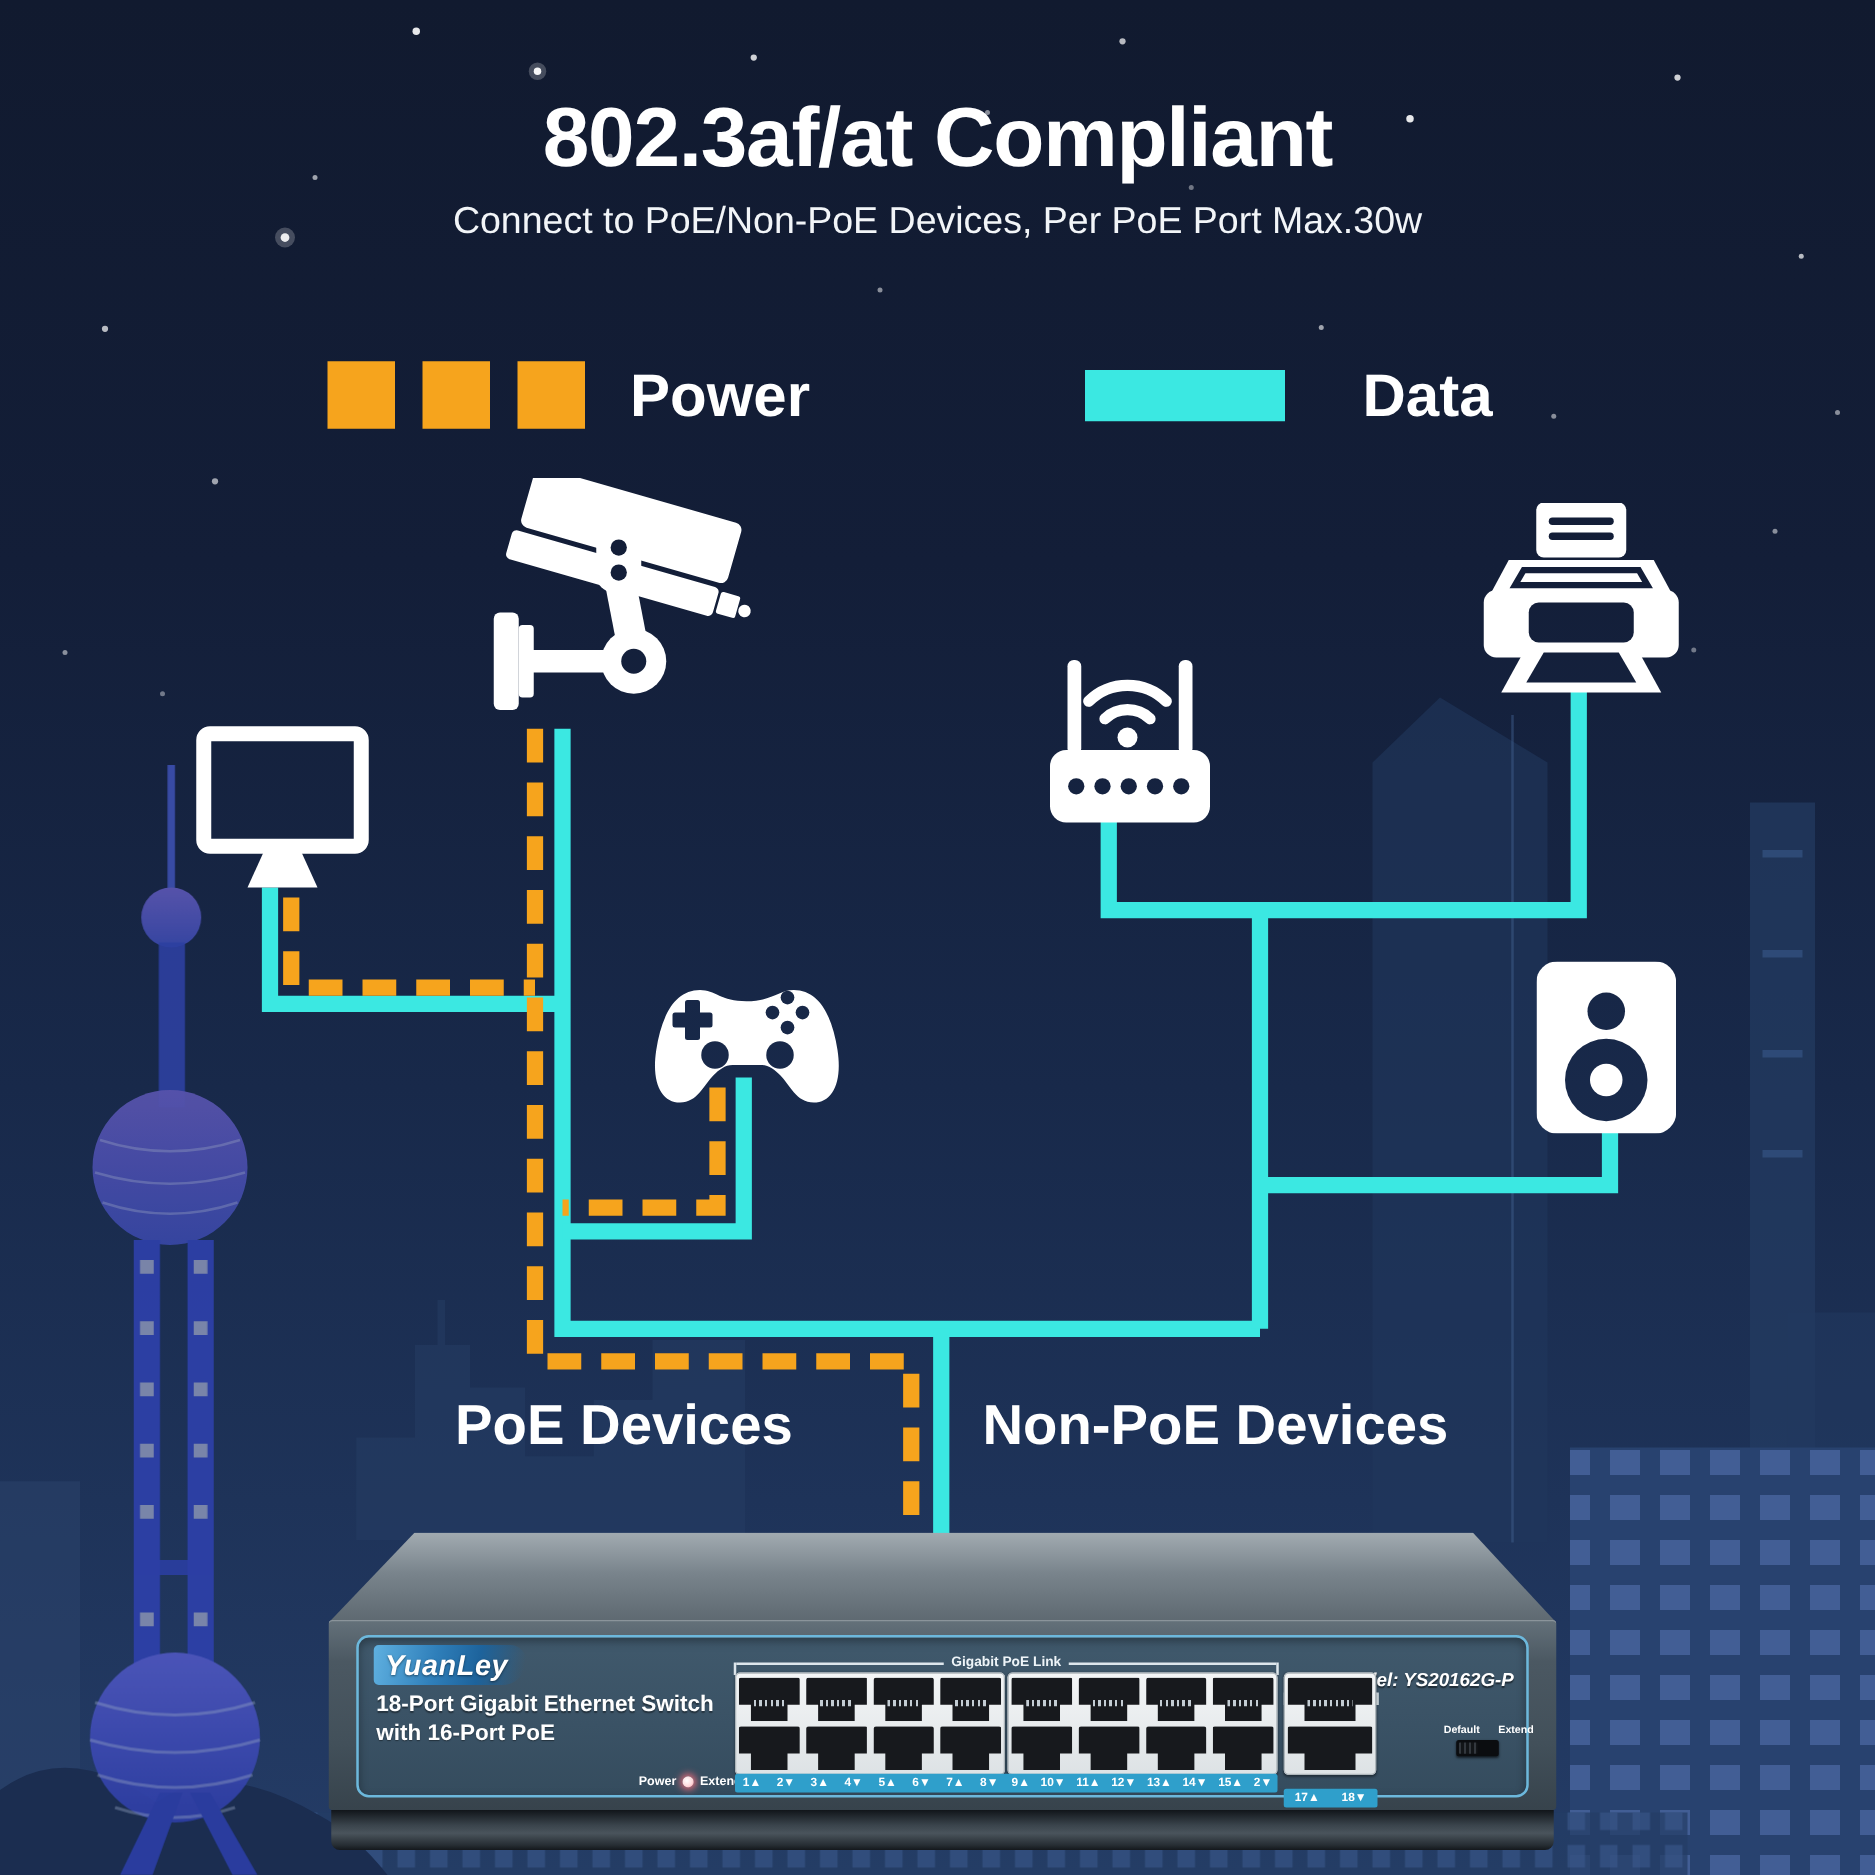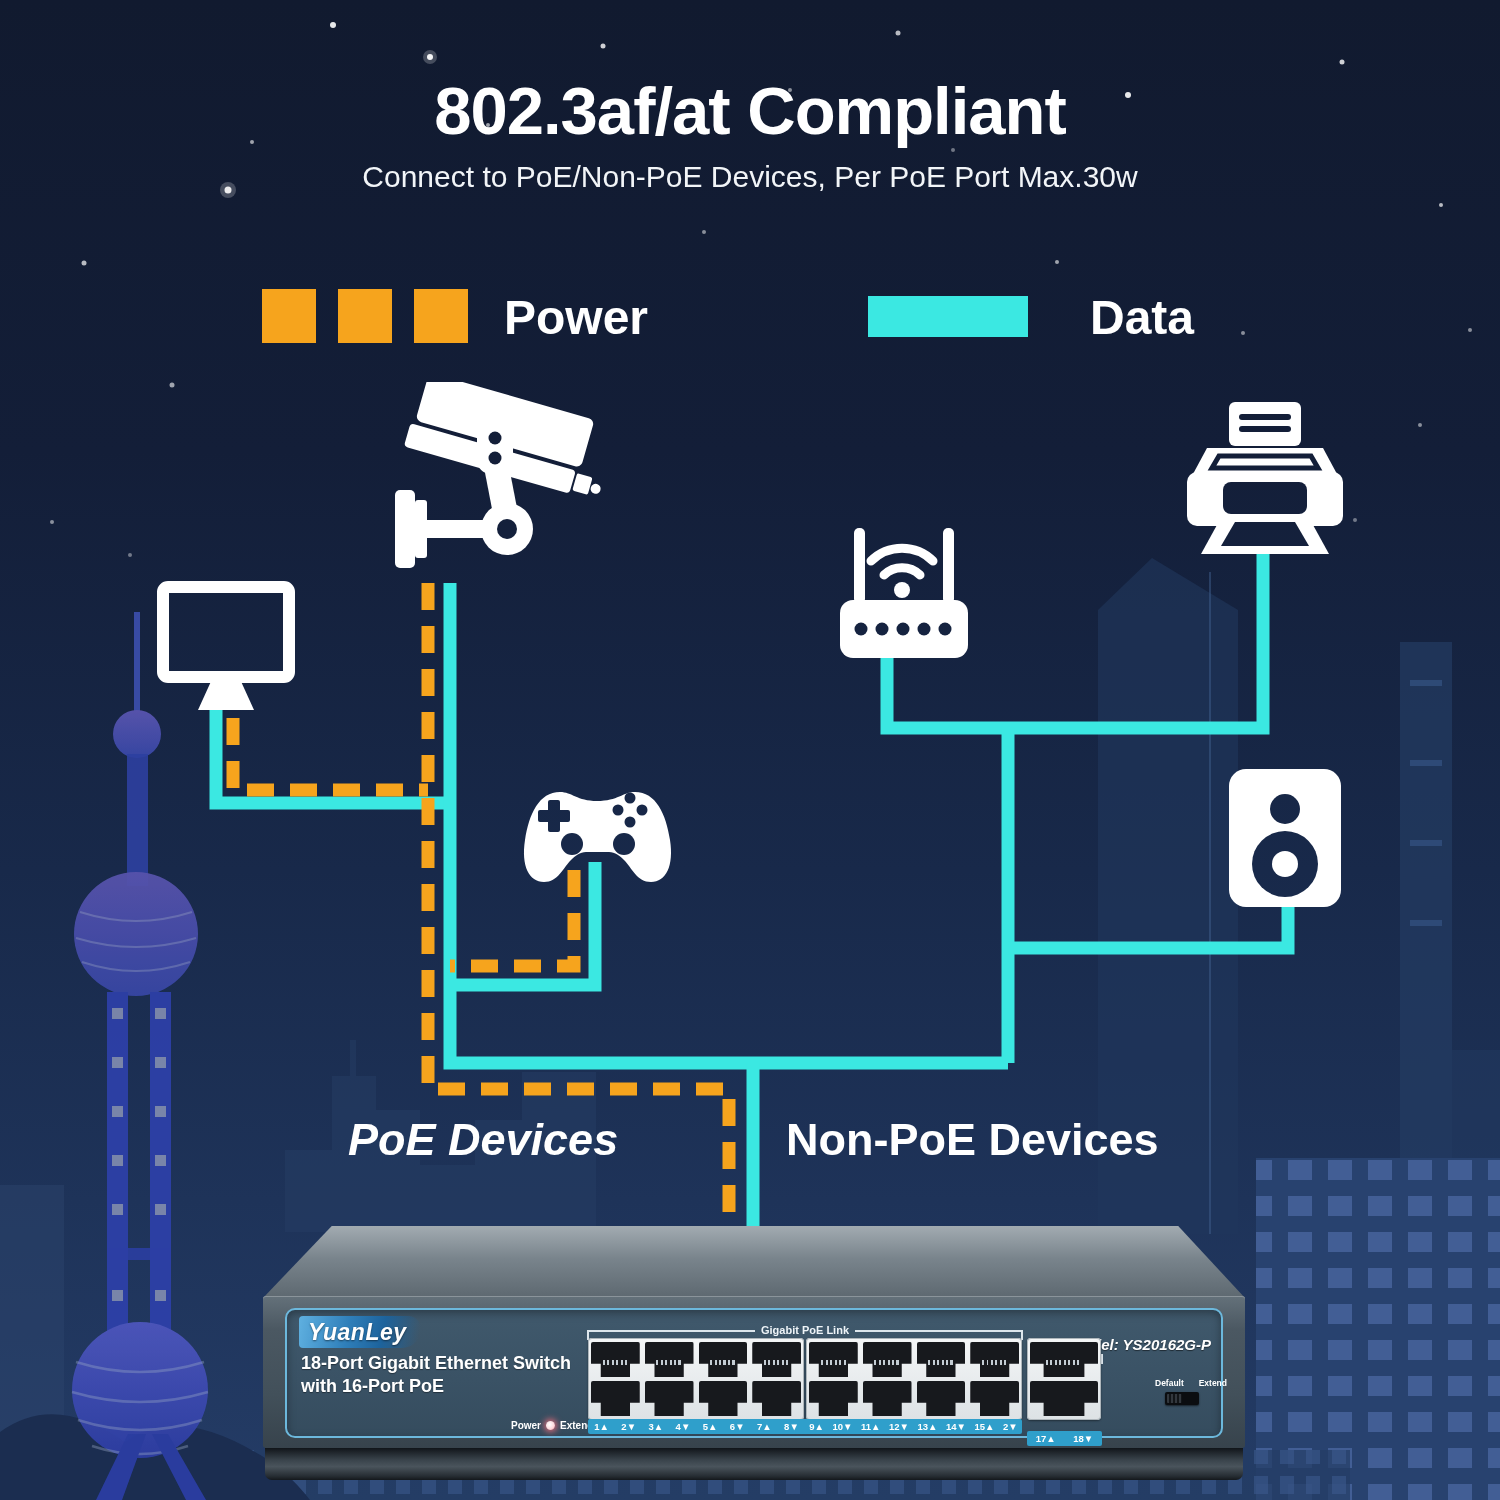--- a/index.html
+++ b/index.html
@@ -13,21 +13,21 @@
          font-size:67px;font-weight:700;letter-spacing:-1px;}
   #subtitle{left:0;top:160px;width:1500px;text-align:center;color:#f2f5f8;
             font-size:30px;font-weight:400;}
   
   .legend-sq{top:289px;width:54px;height:54px;}
   #lg-power-label{left:504px;top:290px;color:#fff;font-size:48px;font-weight:700;}
   #lg-data-bar{left:868px;top:296px;width:160px;height:41px;}
   #lg-data-label{left:1042px;top:290px;color:#fff;font-size:48px;font-weight:700;margin-left:48px;}
   
   .grp-label{top:1114px;color:#fff;font-size:45px;font-weight:700;}
-  #poe-label{left:348px;font-style:italic;}
+  #poe-label{left:364px;}
   #nonpoe-label{left:786px;}
   
   #switch{left:263px;top:1226px;width:982px;height:192px;}
   #sw-top{left:0;top:0;width:982px;height:72px;
           background:linear-gradient(180deg,#a2abb1 0%,#79848c 45%,#5d6870 100%);
           clip-path:polygon(7% 0,93.2% 0,100% 100%,0 100%);}
   #sw-face{left:0;top:70px;width:982px;height:152px;border-radius:3px;
            background:linear-gradient(180deg,#64717a 0%,#4b5862 22%,#42505a 65%,#37434c 100%);
            box-shadow:inset 0 1px 0 rgba(255,255,255,.25);}
   #sw-bottom{left:2px;top:222px;width:978px;height:32px;border-radius:0 0 7px 7px;

